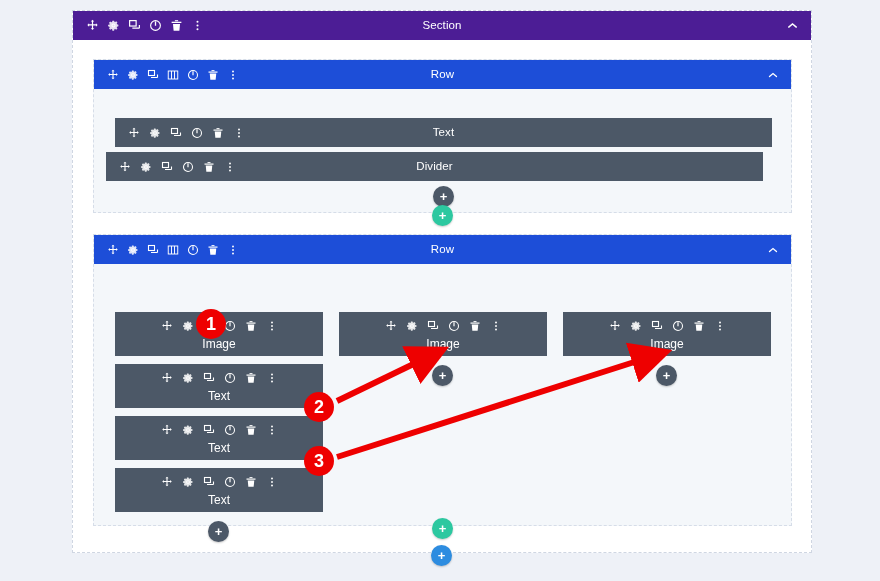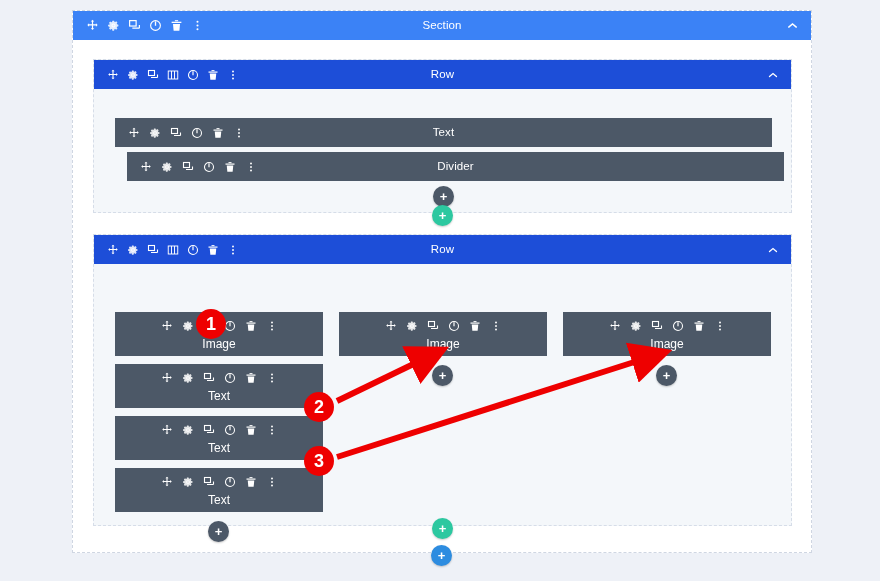--- a/index.html
+++ b/index.html
@@ -33,21 +33,21 @@
     box-sizing: border-box;
     height: 543px;
   }
   .bar {
     position: relative;
     height: 29px;
     display: flex;
     align-items: center;
     box-sizing: border-box;
   }
-  .bar-section { background: #3b82f6; }
+  .bar-section { background: #4c1d95; }
   .bar-row     { background: #1d4ed8; }
 
   .bar-title {
     position: absolute;
     left: 0; right: 0;
     text-align: center;
     color: #ffffff;
     font-size: 11.5px;
     line-height: 29px;
     pointer-events: none;
@@ -316,21 +316,21 @@
               <svg width="12" height="12" viewBox="0 0 24 24" fill="#fff">
                   <circle cx="12" cy="5" r="1.9"></circle>
                   <circle cx="12" cy="12" r="1.9"></circle>
                   <circle cx="12" cy="19" r="1.9"></circle>
                 </svg>
             </span>
           </div>
           <div class="bar-title">Text</div>
         </div>
 
-        <div class="module-bar" style="left:33px; top:63px; width:657px;">
+        <div class="module-bar" style="left:12px; top:63px; width:657px;">
           <div class="bar-tools" style="gap:9px;">
             <span class="icn">
               <svg width="12" height="12" viewBox="0 0 24 24" fill="#fff">
                   <path d="M12 1.5l3.2 3.2h-2.1v5.2h5.2V7.8L21.5 11 18.3 14.2v-2.1h-5.2v5.2h2.1L12 20.5 8.8 17.3h2.1v-5.2H5.7v2.1L2.5 11 5.7 7.8v2.1h5.2V4.7H8.8z"></path>
                 </svg>
             </span>
             <span class="icn">
               <svg width="12" height="12" viewBox="0 0 24 24" fill="#fff">
                   <path d="M12 8.3a3.7 3.7 0 100 7.4 3.7 3.7 0 000-7.4zm0 5.6a1.9 1.9 0 110-3.8 1.9 1.9 0 010 3.8z"></path>
                   <path d="M21 13.6v-3.2l-2.4-.5-.6-1.4 1.3-2-2.3-2.3-2 1.3-1.4-.6L13.1 3H9.9l-.5 2.4-1.4.6-2-1.3-2.3 2.3 1.3 2-.6 1.4L2 10.4v3.2l2.4.5.6 1.4-1.3 2 2.3 2.3 2-1.3 1.4.6.5 2.4h3.2l.5-2.4 1.4-.6 2 1.3 2.3-2.3-1.3-2 .6-1.4z" opacity=".85"></path>

